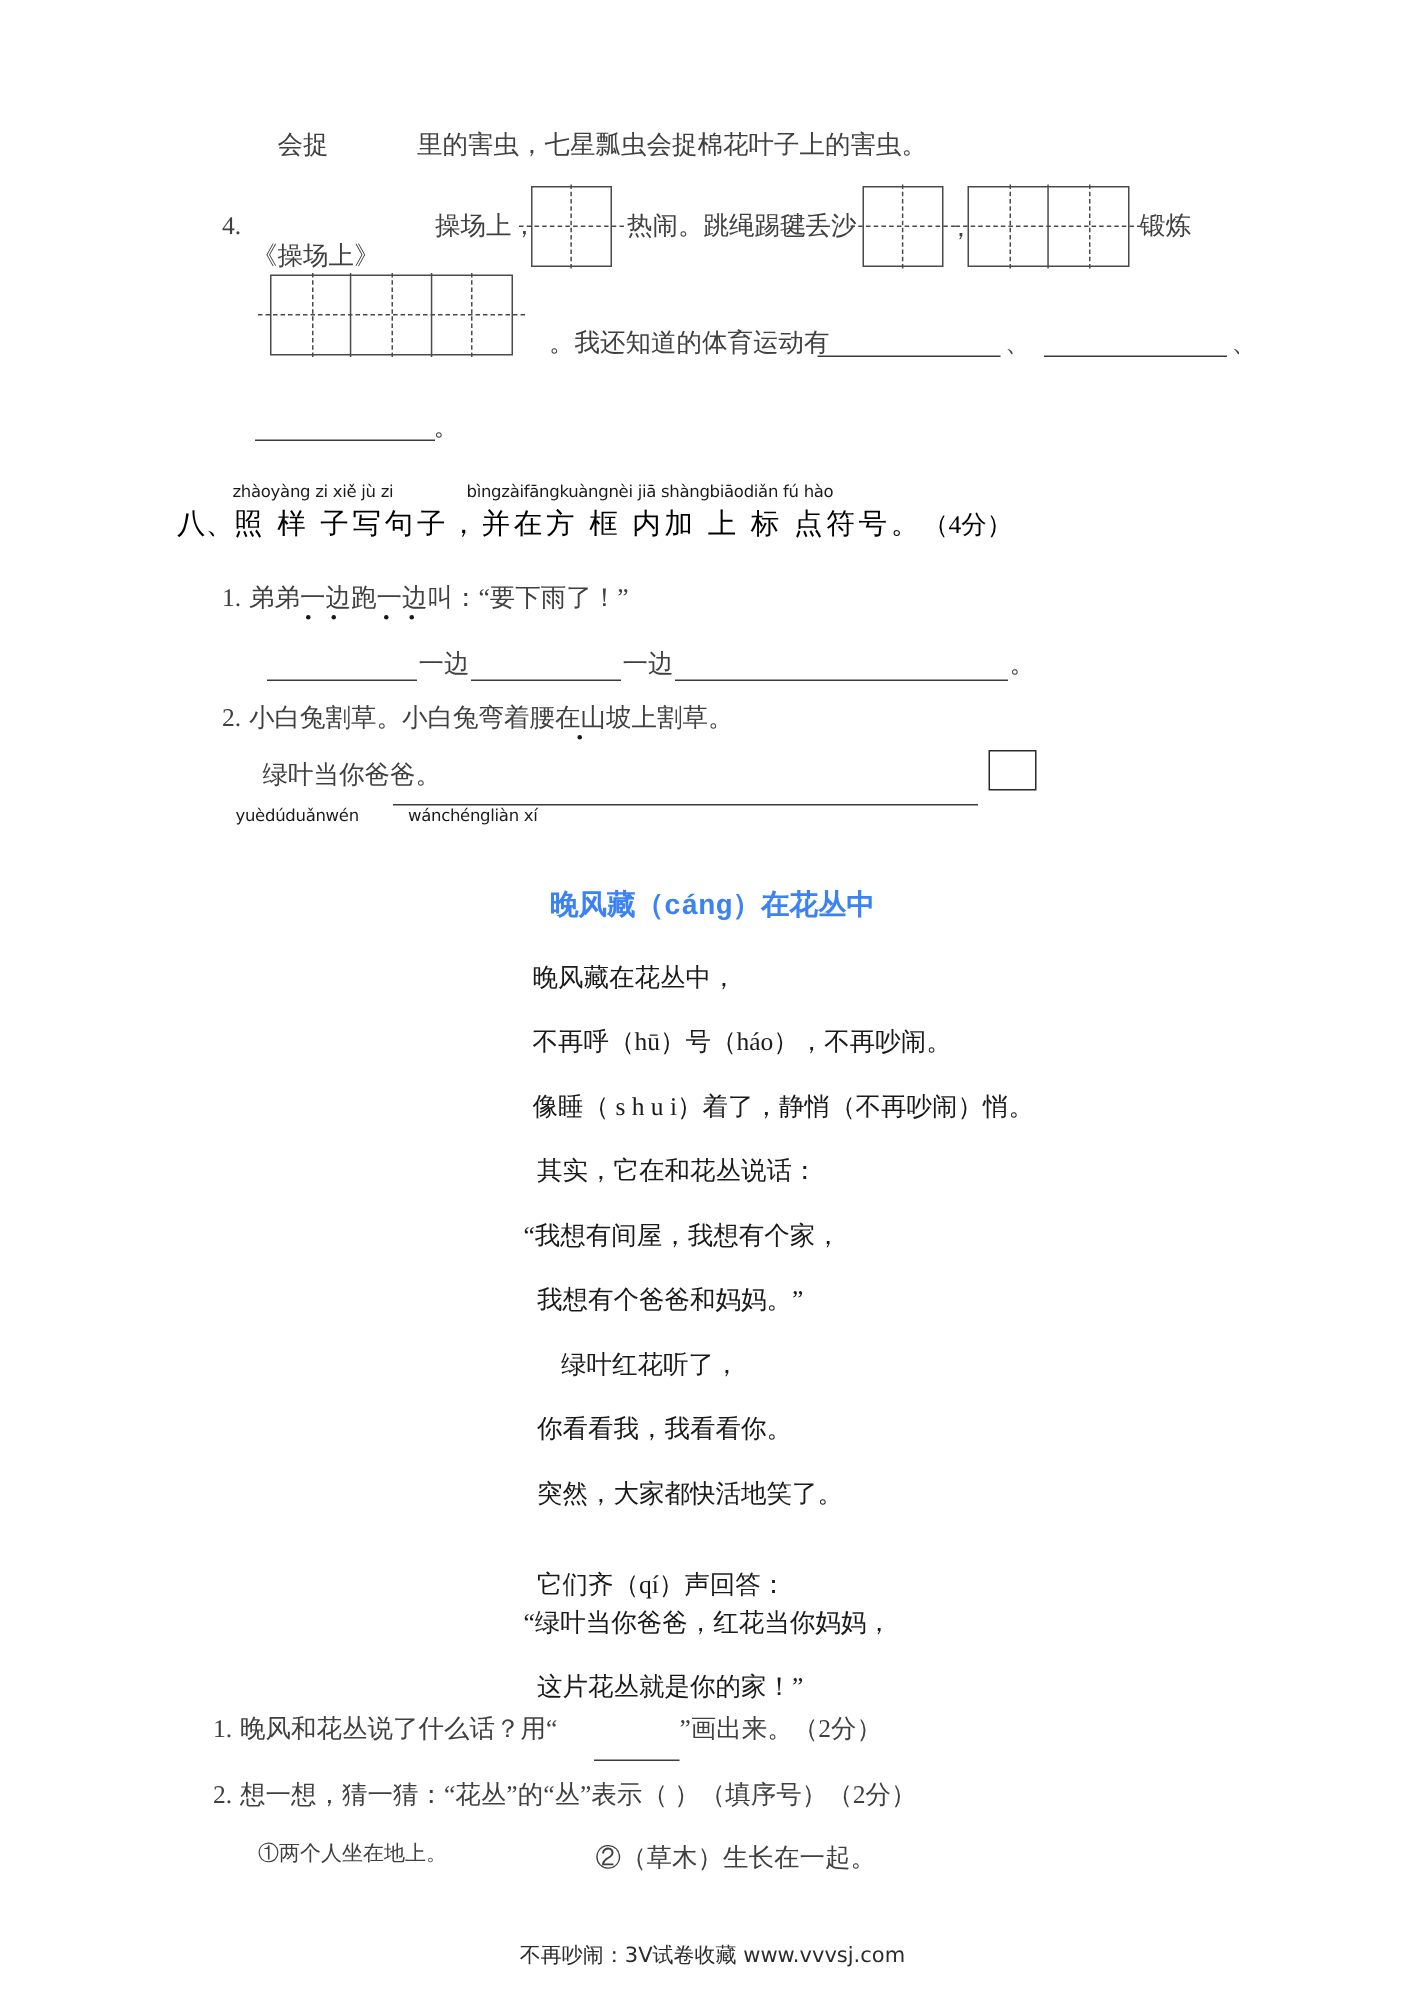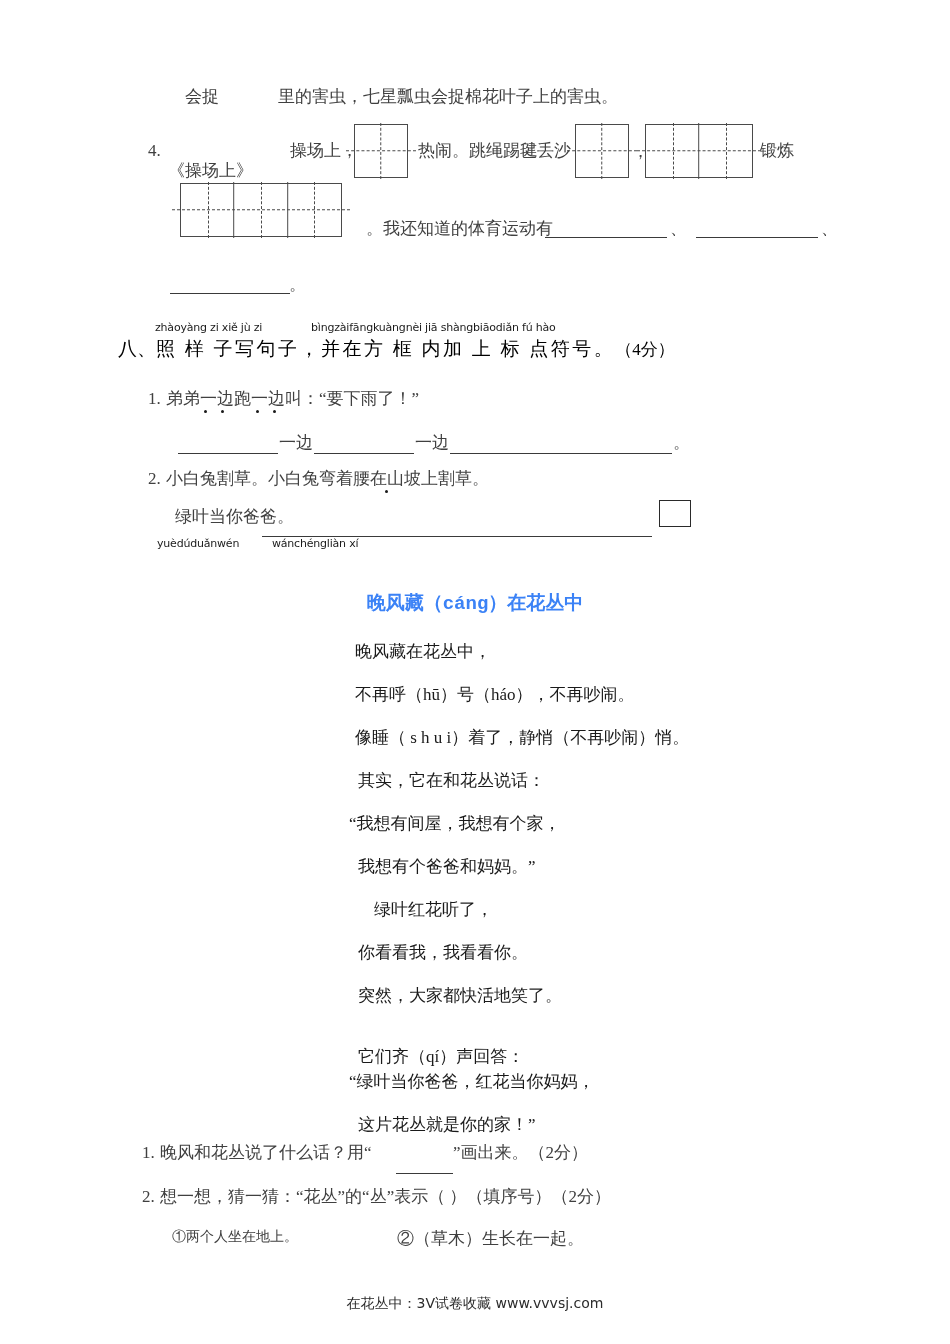--- a/index.html
+++ b/index.html
@@ -268,15 +268,15 @@
   <div class="cn abs" style="left:160px; top:1144px; font-size:17px;">晚风和花丛说了什么话？用“</div>
   <div class="blank abs" style="left:396px; top:1158px; width:57px;"></div>
   <div class="cn abs" style="left:453px; top:1144px; font-size:17px;">”画出来。（2分）</div>
 
   <div class="cn abs" style="left:142px; top:1188px; font-size:17px;">2.</div>
   <div class="cn abs" style="left:160px; top:1188px; font-size:17px;">想一想，猜一猜：“花丛”的“丛”表示（    ）（填序号）（2分）</div>
 
   <div class="cn abs" style="left:172px; top:1230px; font-size:14px;">①两个人坐在地上。</div>
   <div class="cn abs" style="left:397px; top:1230px; font-size:17px;">②（草木）生长在一起。</div>
 
-  <div class="footer" style="top:1295px;">在花丛中：3V试卷收藏 www.vvvsj.com</div>
+  <div class="footer" style="top:1295px;">不再吵闹：3V试卷收藏 www.vvvsj.com</div>
 
 </div>
 
 </body></html>

